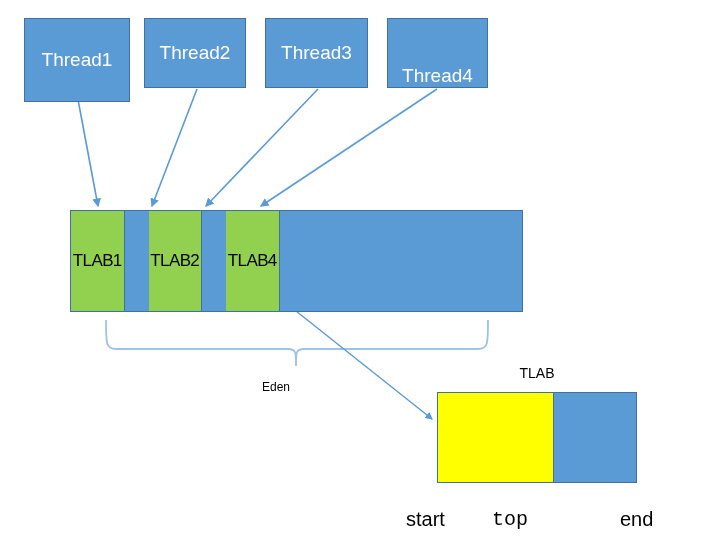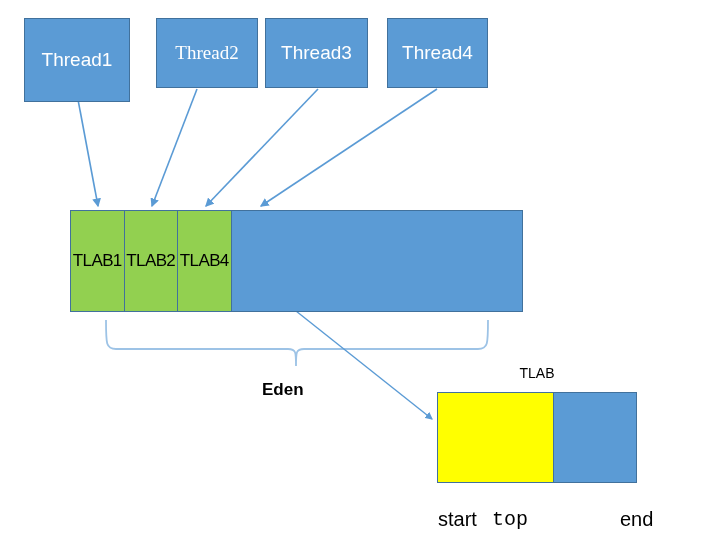--- a/index.html
+++ b/index.html
@@ -39,20 +39,21 @@
     position: absolute;
     left: 70px;
     top: 210px;
     width: 453px;
     height: 102px;
     border: 1px solid #41719C;
     box-sizing: border-box;
     background: #5B9BD5;
     display: flex;
     align-items: stretch;
+    gap: 24px;
   }
   .tlab-cell {
     width: 53.5px;
     background: #92D050;
     border-right: 1px solid #41719C;
     box-sizing: border-box;
     display: flex;
     align-items: center;
     justify-content: center;
     color: #000000;
@@ -60,23 +61,22 @@
     letter-spacing: -0.6px;
   }
   .eden-free {
     flex: 1 1 auto;
     background: #5B9BD5;
   }
   .eden-label {
     position: absolute;
     left: 262px;
     top: 380px;
-    font-size: 17px;
+    font-size: 12px;
     color: #000000;
-    font-weight: bold;
   }
   .detail-title {
     position: absolute;
     left: 437px;
     top: 365px;
     width: 200px;
     text-align: center;
     font-size: 14px;
     color: #000000;
   }
@@ -101,21 +101,21 @@
   .detail-free {
     flex: 1 1 auto;
     background: #5B9BD5;
   }
   .axis-label {
     position: absolute;
     top: 508px;
     font-size: 20px;
     color: #000000;
   }
-  .axis-start { left: 406px; margin-left: 32px; }
+  .axis-start { left: 406px; }
   .axis-top   { left: 492px; font-family: Liberation Mono, monospace; }
   .axis-end   { left: 620px; }
 </style>
 </head>
 <body>
 
 <div id="canvas">
 
   <svg id="wires" viewBox="0 0 707 559" xmlns="http://www.w3.org/2000/svg">
     <defs>
@@ -136,27 +136,27 @@
              C 296 352, 296 349, 304 349
              L 478 349
              C 488 349, 488 344, 488 320" fill="none" stroke="#9DC3E6" stroke-width="1.8"></path>
 
     <line x1="262" y1="284" x2="432" y2="419" stroke="#5B9BD5" stroke-width="1.4" marker-end="url(#ah)"></line>
   </svg>
 
   <div class="thread-box" style="left:24px; top:18px; width:106px; height:84px;">
     <span>Thread1</span>
   </div>
-  <div class="thread-box" style="left:156px; top:18px; width:102px; height:70px;font-family:Liberation Serif, serif;">
+  <div class="thread-box" style="left:144px; top:18px; width:102px; height:70px;">
     <span>Thread2</span>
   </div>
   <div class="thread-box" style="left:265px; top:18px; width:103px; height:70px;">
     <span>Thread3</span>
   </div>
-  <div class="thread-box" style="left:387px; top:18px; width:101px; height:70px;">
+  <div class="thread-box" style="left:387px; top:18px; width:101px; height:70px;align-items:flex-end;">
     <span>Thread4</span>
   </div>
 
   <div class="eden-bar">
     <div class="tlab-cell">
       <span>TLAB1</span>
     </div>
     <div class="tlab-cell">
       <span>TLAB2</span>
     </div>

